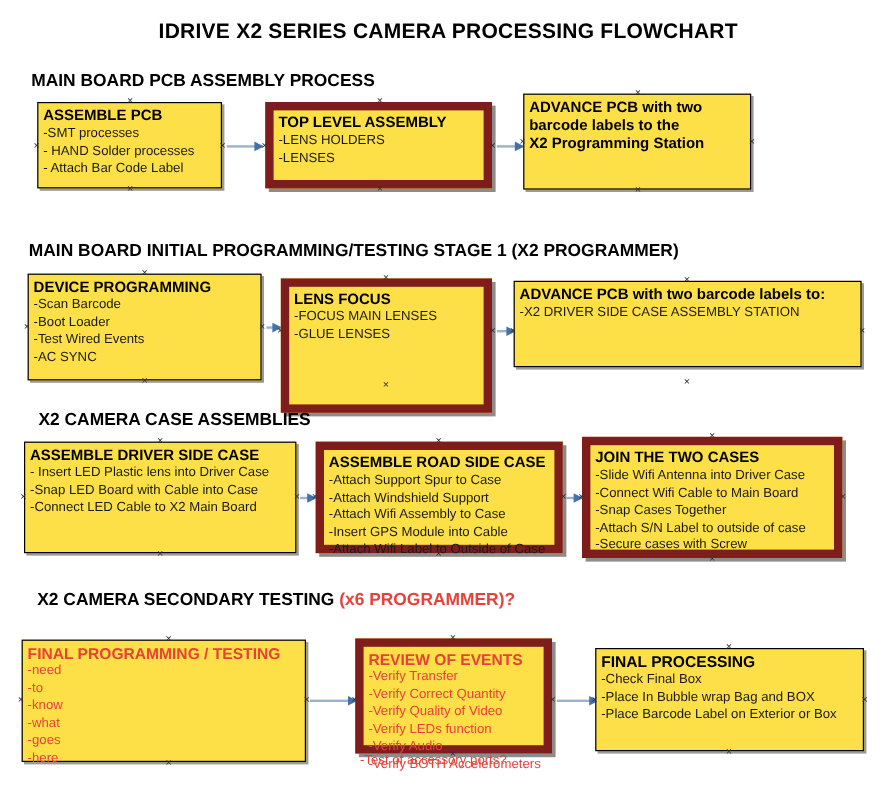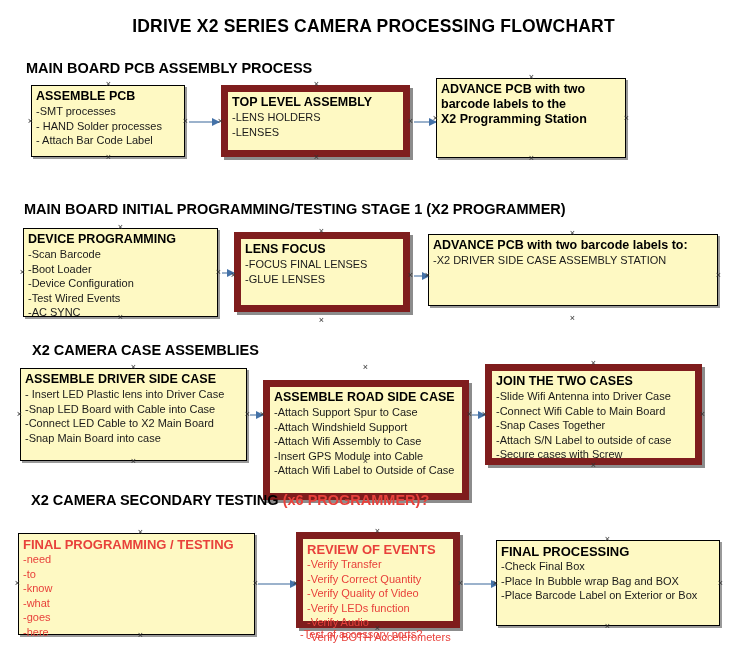--- a/index.html
+++ b/index.html
@@ -34,21 +34,21 @@
     font-size: 14.5px;
     font-weight: bold;
     color: #000000;
     white-space: nowrap;
   }
   .section-head .accent {
     color: #e8413b;
   }
   .node {
     position: absolute;
-    background: #fef9c3;
+    background: #fde047;
     border: 1px solid #000000;
     box-sizing: border-box;
     box-shadow: 2px 2px 0 0 #9a9a9a;
     padding: 3px 8px 2px 4px;
     overflow: visible;
   }
   .node.thick {
     border: 7px solid #7f1d1d;
     box-shadow: 3px 3px 0 0 #8c8c8c;
   }
@@ -154,34 +154,33 @@
   <div class="handle" style="left:623px; top:115px;">×</div>
 
   <div class="section-head" style="left:24px; top:201px;">
     <span>MAIN BOARD INITIAL PROGRAMMING/TESTING STAGE 1 (X2 PROGRAMMER)</span>
   </div>
 
   <div class="node" style="left:23px; top:228px; width:195px; height:89px;">
     <div class="title">DEVICE PROGRAMMING</div>
     <div class="line">-Scan Barcode</div>
     <div class="line">-Boot Loader</div>
-    <div class="line">-Device Configuration</div>
     <div class="line">-Test Wired Events</div>
     <div class="line">-AC SYNC</div>
   </div>
   <div class="handle" style="left:117px; top:224px;">×</div>
   <div class="handle" style="left:117px; top:314px;">×</div>
   <div class="handle" style="left:19px; top:269px;">×</div>
   <div class="handle" style="left:215px; top:269px;">×</div>
 
   <div class="conn" style="left:222px; top:272px; width:12px;"></div>
 
-  <div class="node thick" style="left:234px; top:232px; width:176px; height:80px;">
+  <div class="node thick" style="left:234px; top:232px; width:176px; height:112px;">
     <div class="title">LENS FOCUS</div>
-    <div class="line">-FOCUS FINAL LENSES</div>
+    <div class="line">-FOCUS MAIN LENSES</div>
     <div class="line">-GLUE LENSES</div>
   </div>
   <div class="handle" style="left:318px; top:228px;">×</div>
   <div class="handle" style="left:318px; top:317px;">×</div>
   <div class="handle" style="left:230px; top:272px;">×</div>
   <div class="handle" style="left:407px; top:272px;">×</div>
 
   <div class="conn" style="left:414px; top:275px; width:15px;"></div>
 
   <div class="node" style="left:428px; top:234px; width:290px; height:72px;">
@@ -195,30 +194,29 @@
 
   <div class="section-head" style="left:32px; top:342px;">
     <span>X2 CAMERA CASE ASSEMBLIES</span>
   </div>
 
   <div class="node" style="left:20px; top:368px; width:227px; height:93px;">
     <div class="title">ASSEMBLE DRIVER SIDE CASE</div>
     <div class="line">- Insert LED Plastic lens into Driver Case</div>
     <div class="line">-Snap LED Board with Cable into Case</div>
     <div class="line">-Connect LED Cable to X2 Main Board</div>
-    <div class="line">-Snap Main Board into case</div>
   </div>
   <div class="handle" style="left:130px; top:364px;">×</div>
   <div class="handle" style="left:130px; top:458px;">×</div>
   <div class="handle" style="left:16px; top:411px;">×</div>
   <div class="handle" style="left:244px; top:411px;">×</div>
 
   <div class="conn" style="left:250px; top:414px; width:13px;"></div>
 
-  <div class="node thick" style="left:263px; top:380px; width:206px; height:120px;">
+  <div class="node thick" style="left:263px; top:368px; width:206px; height:93px;">
     <div class="title">ASSEMBLE ROAD SIDE CASE</div>
     <div class="line">-Attach Support Spur to Case</div>
     <div class="line">-Attach Windshield Support</div>
     <div class="line">-Attach Wifi Assembly to Case</div>
     <div class="line">-Insert GPS Module into Cable</div>
     <div class="line">-Attach Wifi Label to Outside of Case</div>
   </div>
   <div class="handle" style="left:362px; top:364px;">×</div>
   <div class="handle" style="left:362px; top:458px;">×</div>
   <div class="handle" style="left:259px; top:411px;">×</div>

